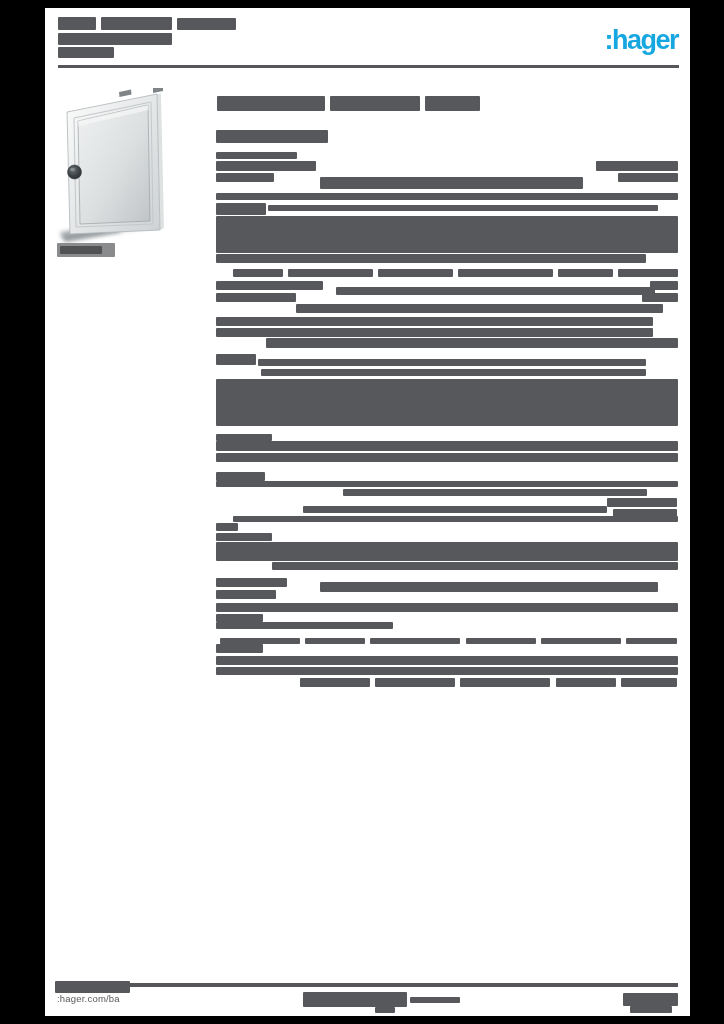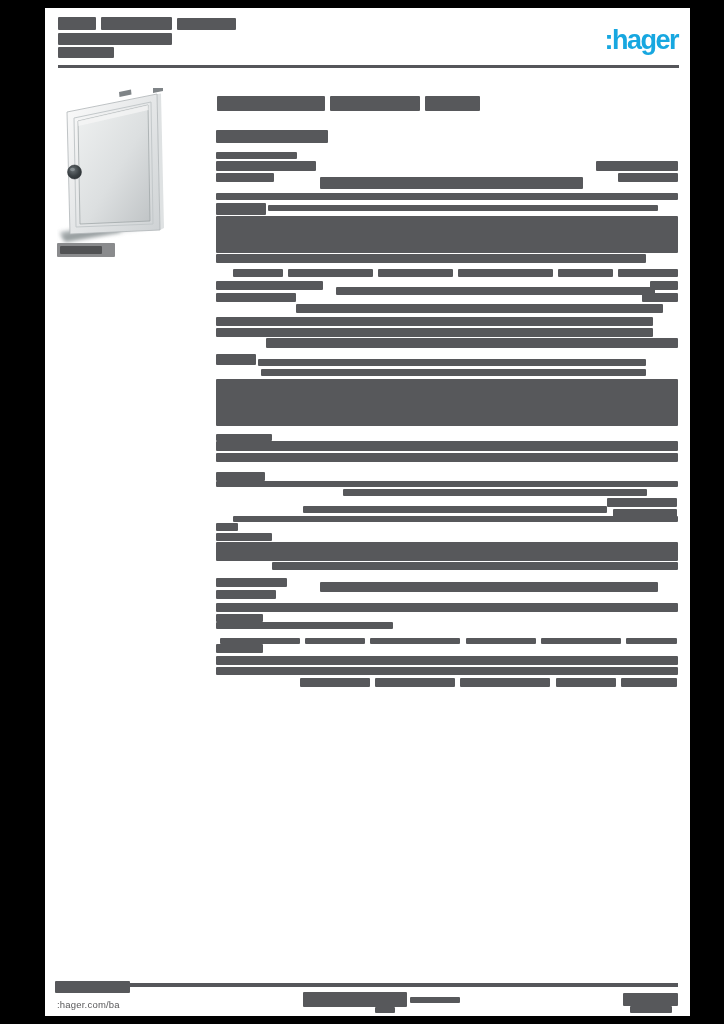--- a/index.html
+++ b/index.html
@@ -6,21 +6,21 @@
   .canvas{position:relative;width:724px;height:1024px;background:#000;overflow:hidden;
           font-family:"Liberation Sans",sans-serif;}
   .paper{position:absolute;left:45px;top:8px;width:645px;height:1008px;background:#fff;}
   .layer{position:absolute;left:0;top:0;width:724px;height:1024px;}
   .bar{position:absolute;background:#57585b;border-radius:1px;}
   .rule{position:absolute;background:#55565a;}
   .logo{position:absolute;top:27px;right:46px;font-weight:bold;font-size:27px;
         letter-spacing:-1.5px;line-height:1;}
   .product-img{position:absolute;left:57px;top:88px;}
   .footer-box{position:absolute;left:55px;top:993px;width:125px;height:22px;background:#fff;
-              display:flex;align-items:center;}
+              display:flex;align-items:flex-start;}
   .footer-link{font-size:9.5px;color:#58585a;padding-left:2px;letter-spacing:0.2px;}
 </style>
 </head>
 <body>
 
 <div class="canvas">
 
   <div class="paper"></div>
 
   <svg class="product-img" width="113" height="158" viewBox="0 0 113 158">

